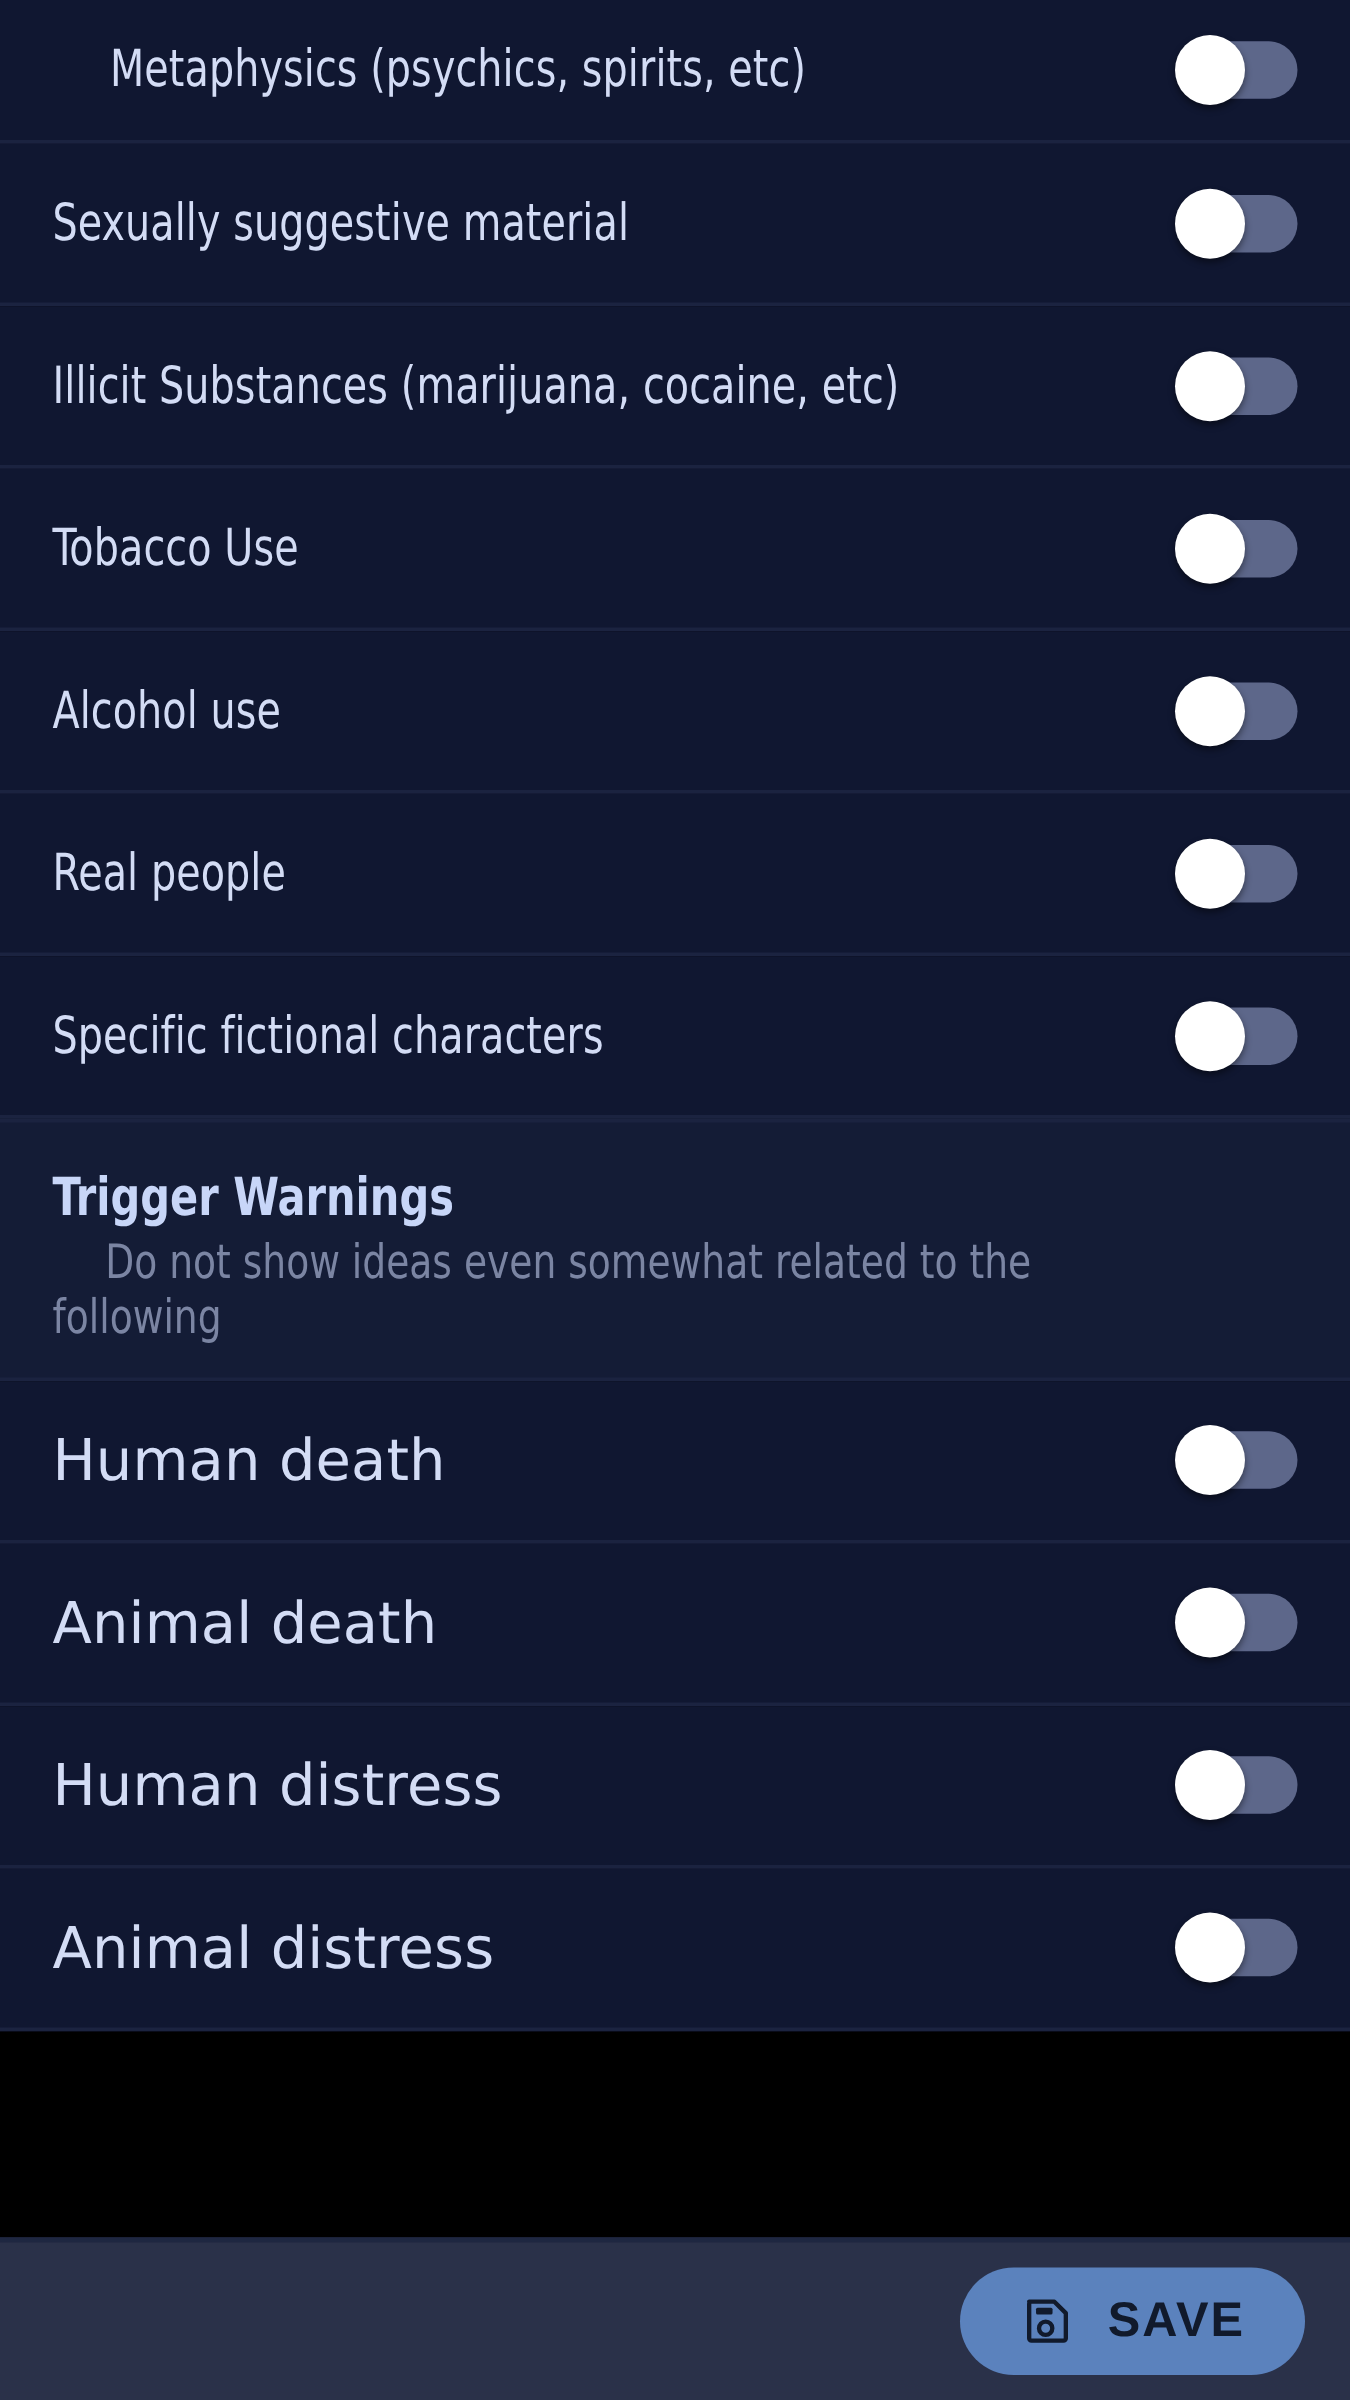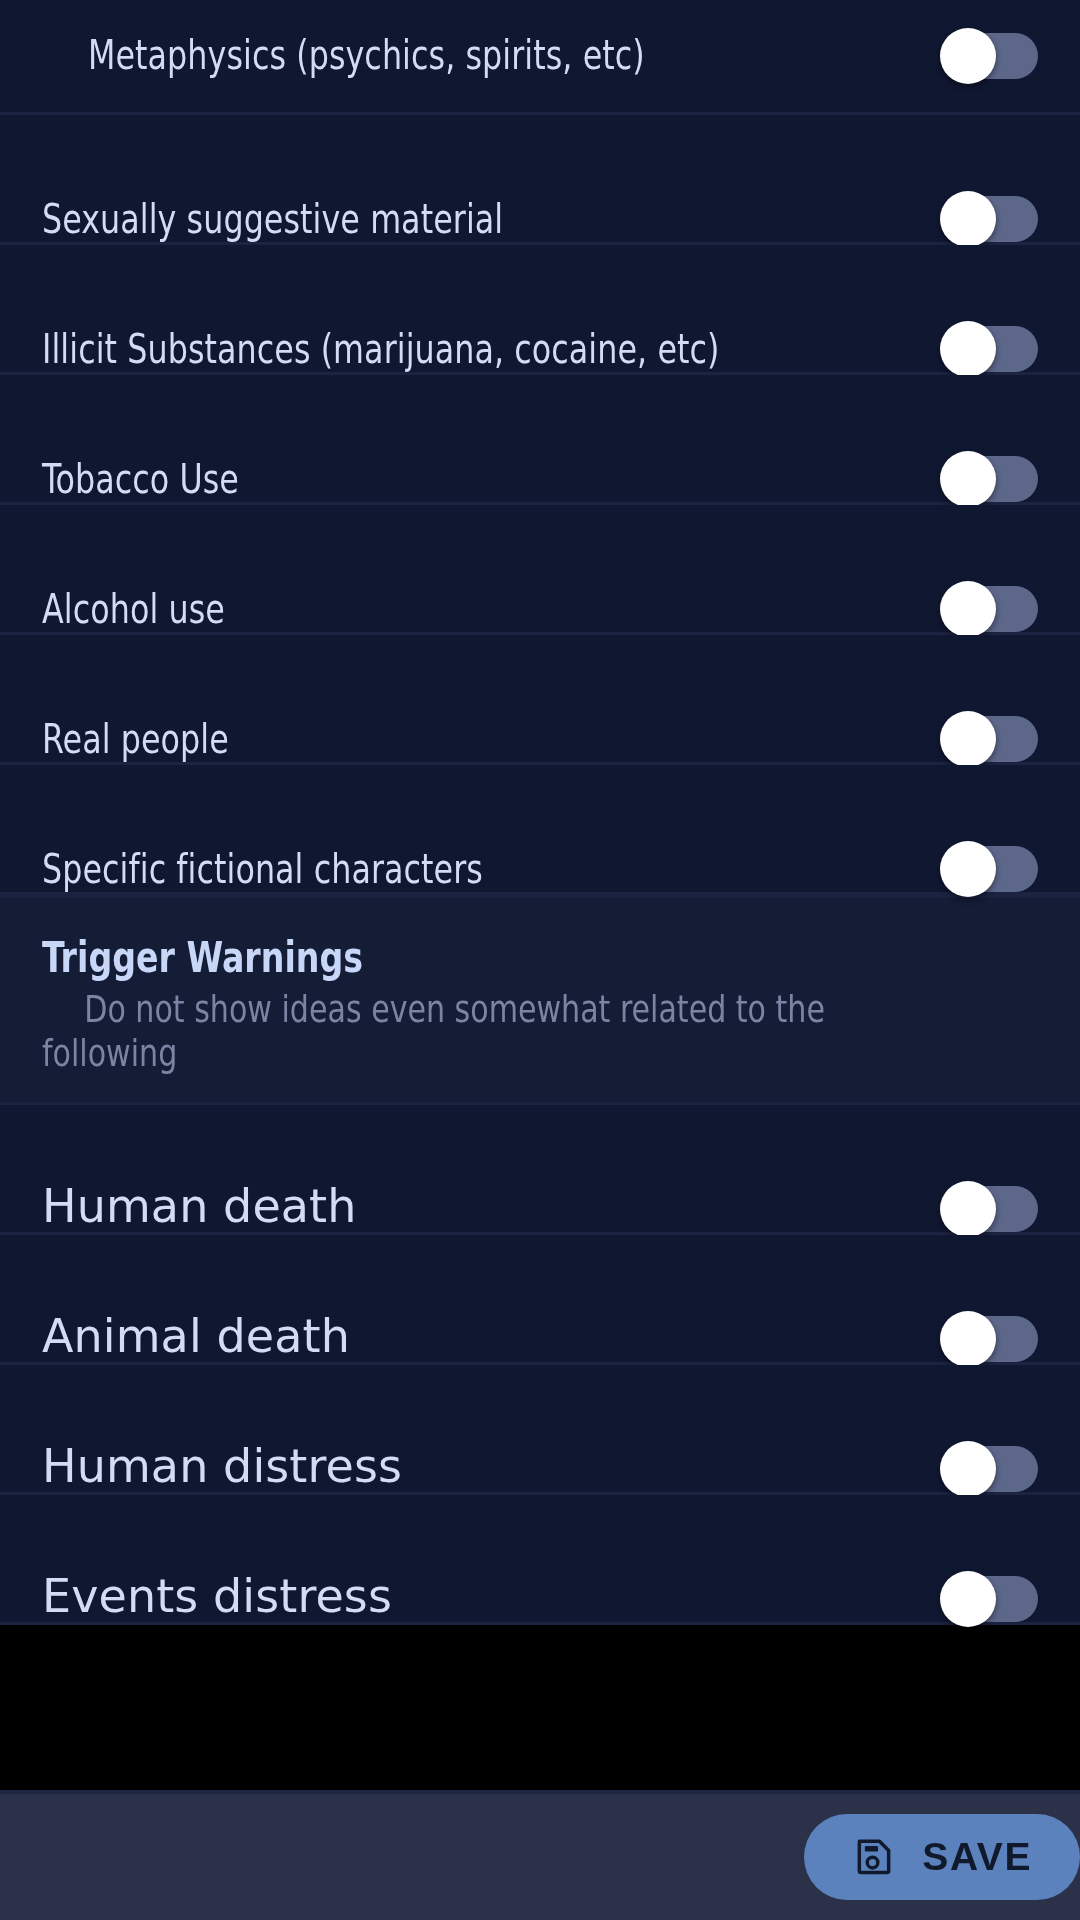--- a/index.html
+++ b/index.html
@@ -33,21 +33,21 @@
     background: #000000;
   }
 
   
   .row {
     position: relative;
     box-sizing: border-box;
     width: 100%;
     height: 130px;
     display: flex;
-    align-items: flex-end;
+    align-items: center;
     justify-content: space-between;
     padding: 0 40px 0 42px;
     background: #101731;
     border-bottom: 3px solid #1b2340;
   }
   .row.first-partial {
     height: 115px;
     align-items: center;
     padding-left: 88px;
   }
@@ -133,20 +133,21 @@
   
   .bottom-bar {
     position: relative;
     width: 100%;
     height: 130px;
     background: #2a3149;
     border-top: 4px solid #1e2741;
     display: flex;
     align-items: center;
     justify-content: flex-end;
+    padding-right: 36px;
     box-sizing: border-box;
   }
   .save-button {
     display: flex;
     align-items: center;
     justify-content: center;
     gap: 26px;
     height: 86px;
     padding: 0 48px;
     border-radius: 43px;
@@ -250,21 +251,21 @@
 
     <div class="row wide">
       <span class="row-label">Human distress</span>
       <span class="toggle">
         <span class="track"></span>
         <span class="knob"></span>
       </span>
     </div>
 
     <div class="row wide">
-      <span class="row-label">Events distress</span>
+      <span class="row-label">Animal distress</span>
       <span class="toggle">
         <span class="track"></span>
         <span class="knob"></span>
       </span>
     </div>
 
   </div>
 
   <div class="bottom-bar">
     <button class="save-button">

